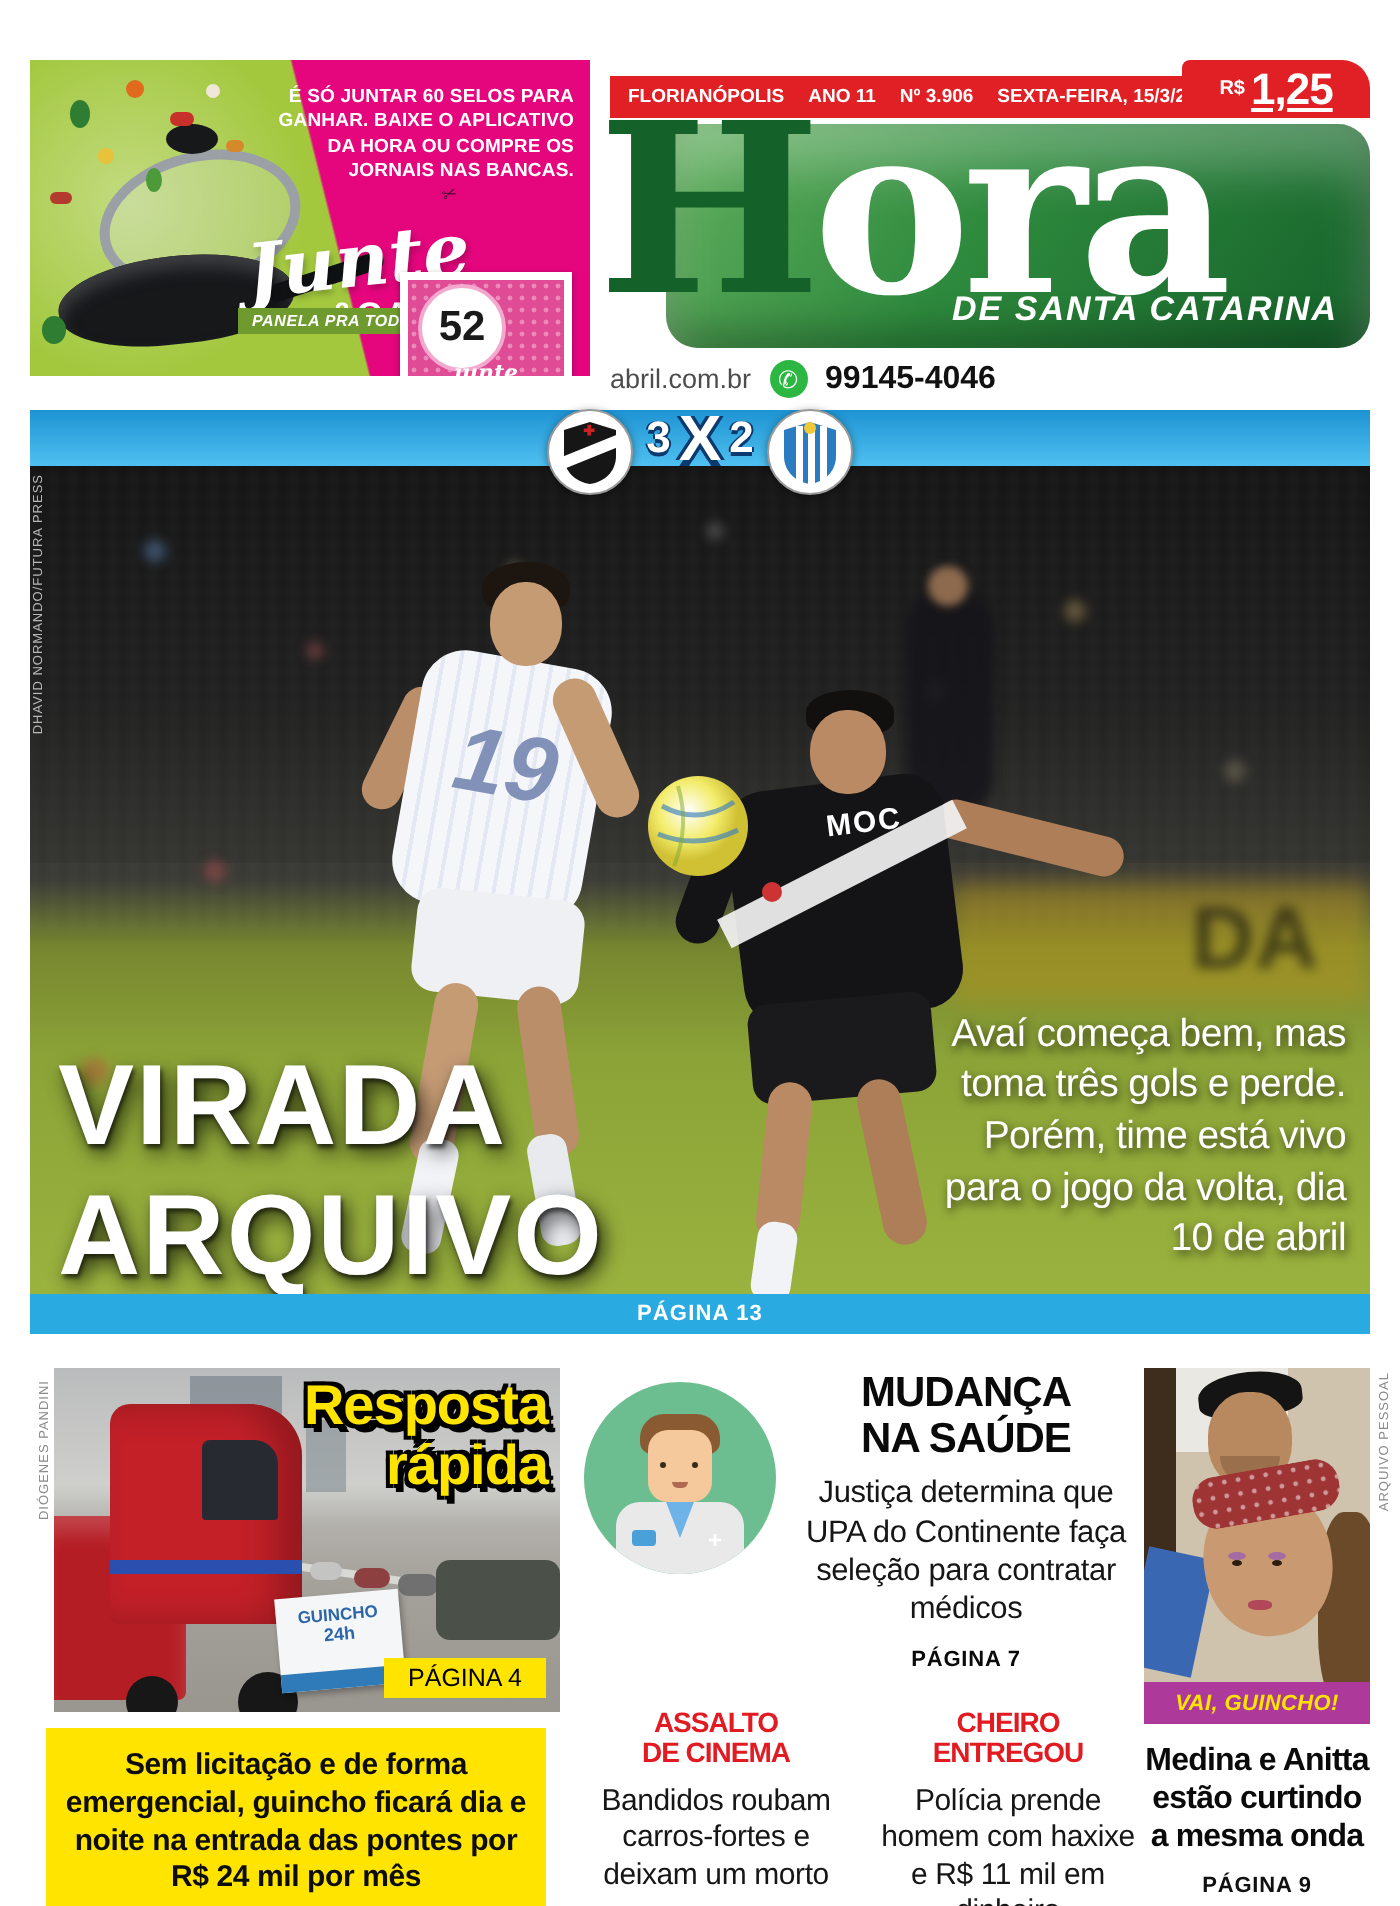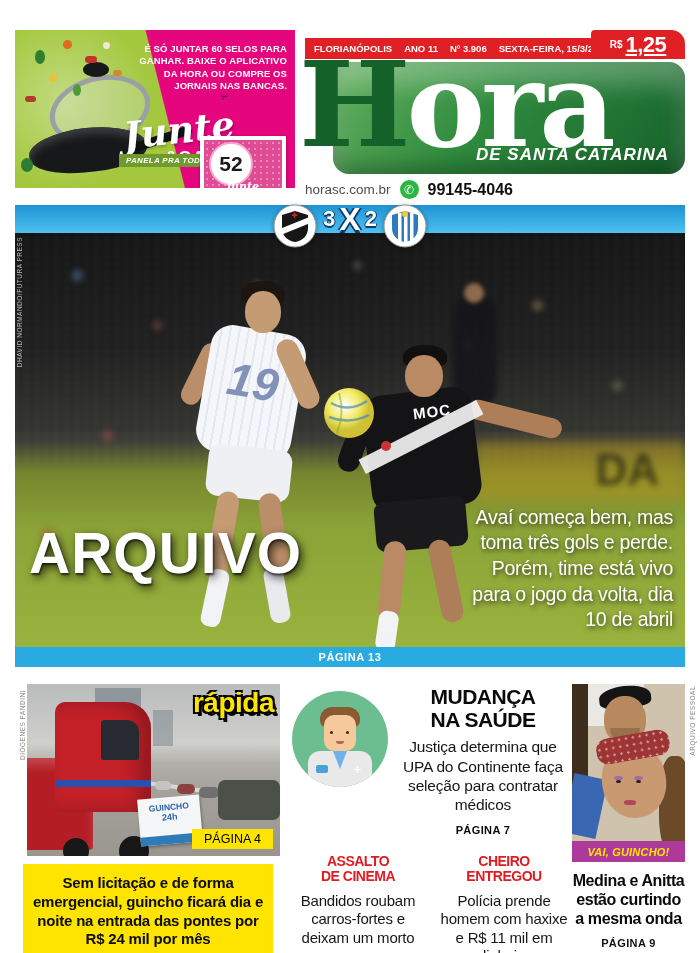--- a/index.html
+++ b/index.html
@@ -254,21 +254,21 @@
     </div>
     <div class="pricebox">
       <span class="price-cur">R$</span>
       <span class="price-val">1,25</span>
     </div>
     <div class="logo">
       <div class="logo-text"><span class="logo-h">H</span><span class="logo-rest">ora</span></div>
       <div class="logo-sub">DE SANTA CATARINA</div>
     </div>
     <div class="contact">
-      <span class="site">horasc.com.br</span>
+      <span class="site">abril.com.br</span>
       <span class="wa">✆</span>
       <span class="wa-num">99145-4046</span>
     </div>
   </div>
 
   <div class="abs scorebar">
     <svg class="crest" viewBox="0 0 44 44">
       <circle cx="22" cy="22" r="21" fill="#fff" stroke="#9a9a9a" stroke-width="1"></circle>
       <path d="M22 7 L35 11 V24 C35 32 29 37 22 38 C15 37 9 32 9 24 V11 Z" fill="#161616"></path>
       <rect x="6" y="19" width="32" height="6" fill="#fff" transform="rotate(-22 22 22)"></rect>
@@ -328,20 +328,21 @@
             <stop offset="100%" stop-color="#cfc034"></stop>
           </radialGradient>
         </defs>
       <circle cx="26" cy="26" r="25" fill="url(#bg1)"></circle>
       <path d="M8 16 Q26 26 44 14" stroke="#3a7fbf" stroke-width="2.5" fill="none" opacity=".65"></path>
       <path d="M6 30 Q26 38 46 28" stroke="#3a7fbf" stroke-width="2.5" fill="none" opacity=".65"></path>
       <path d="M16 6 Q22 26 14 46" stroke="#7da52e" stroke-width="2" fill="none" opacity=".5"></path>
     </svg>
 
     <h1 class="headline">
+      <span style="display:block">VIRADA</span>
       <span style="display:block">ARQUIVO</span>
     </h1>
     <p class="deck">Avaí começa bem, mas toma três gols e perde. Porém, time está vivo para o jogo da volta, dia 10 de abril</p>
     <div class="vcredit" style="left:1px;top:4px;">DHAVID NORMANDO/FUTURA PRESS</div>
   </div>
   <div class="abs pagebar">PÁGINA 13</div>
 
   <div class="abs col-left">
     <div class="vcredit credit-left">DIÓGENES PANDINI</div>
     <div class="truckphoto">
@@ -359,20 +360,21 @@
       <div class="abs truck-cab"></div>
       <div class="abs truck-win"></div>
       <div class="abs truck-stripe"></div>
       <div class="abs truck-wheel" style="left:36px;bottom:-8px;width:26px;height:26px;"></div>
       <div class="abs truck-wheel" style="left:92px;bottom:-10px;width:30px;height:30px;"></div>
       <div class="sign">
         <div class="sign-top">GUINCHO</div>
         <div class="sign-bot">24h</div>
       </div>
       <div class="tow-head">
+        <span style="display:block">Resposta</span>
         <span style="display:block">rápida</span>
       </div>
       <div class="page-chip">PÁGINA 4</div>
     </div>
     <div class="yellowbox">Sem licitação e de forma emergencial, guincho ficará dia e noite na entrada das pontes por R$ 24 mil por mês</div>
   </div>
 
   <div class="abs col-mid">
     <div class="health">
       <div class="doc-circle">

